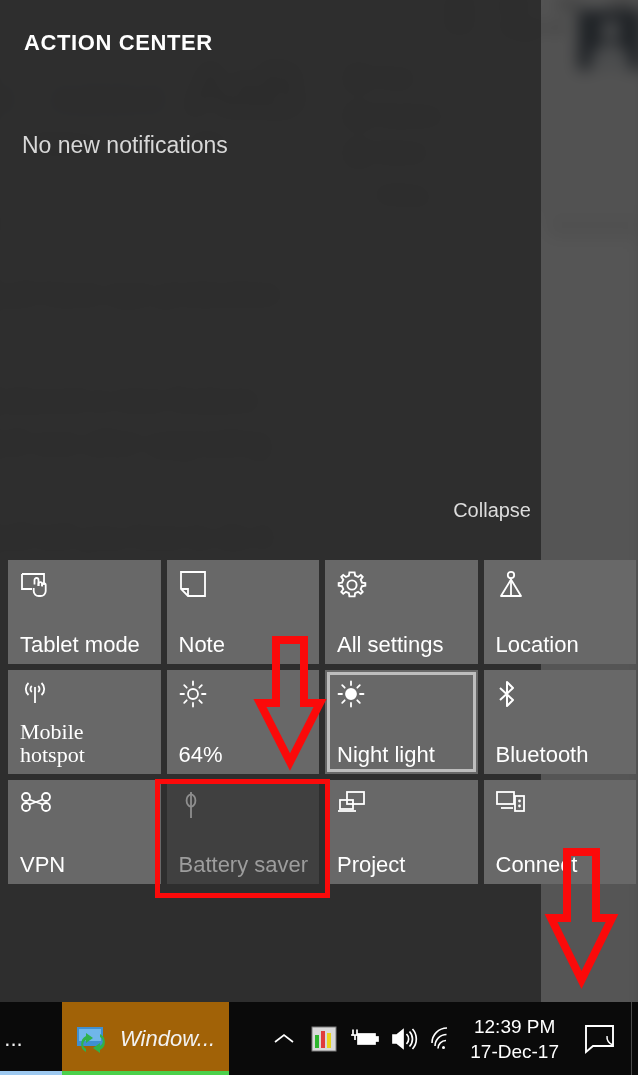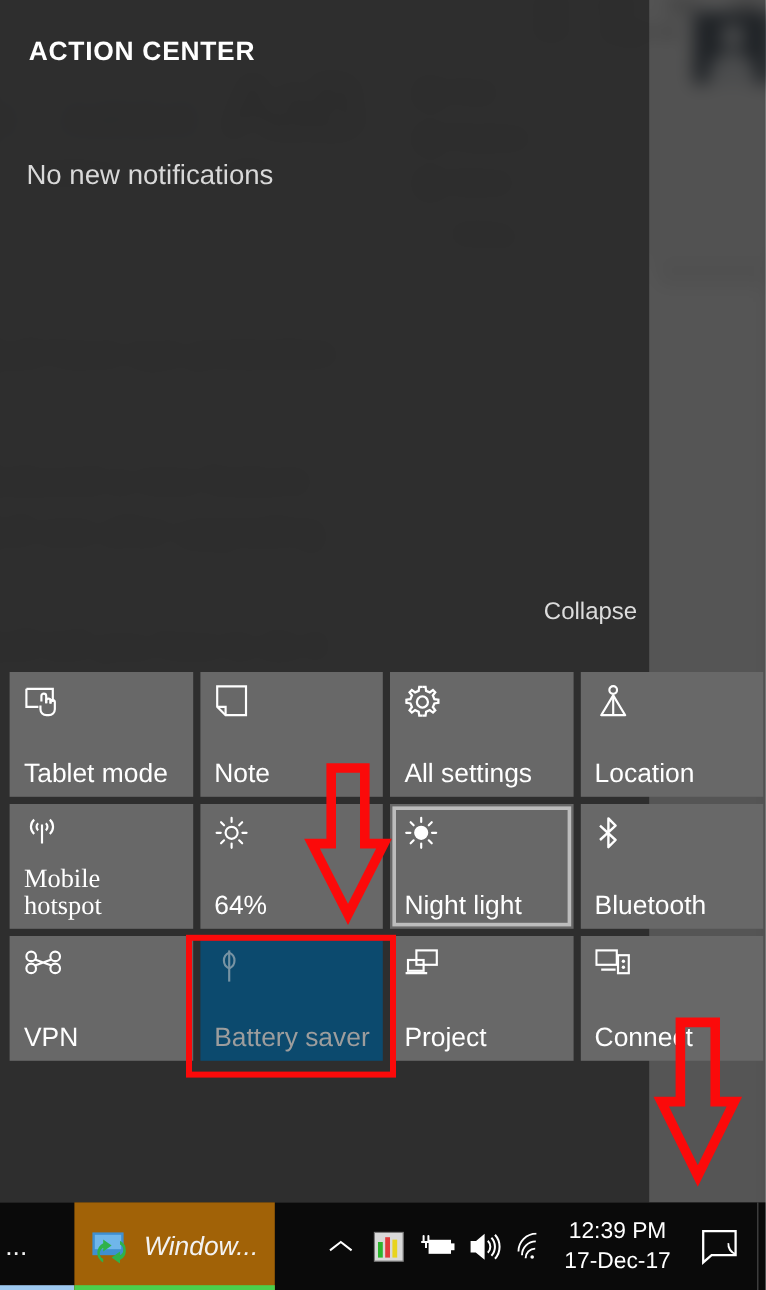--- a/index.html
+++ b/index.html
@@ -108,21 +108,21 @@
   }
   .tile {
     position: relative;
     background: #686868;
     color: #ffffff;
     padding: 10px 10px 8px 12px;
     display: flex; flex-direction: column; justify-content: space-between;
     overflow: hidden;
   }
   .tile.on { background: #0078d7; }
-  .tile.disabled { background: #0c4a6e; color: #9d9d9d; }
+  .tile.disabled { background: #404040; color: #9d9d9d; }
   .tile.disabled .t-ico { opacity: .55; }
   .tile.focused { outline: 3px solid #bdbdbd; outline-offset: -5px; }
   .t-ico { height: 34px; display: flex; align-items: flex-start; }
   .t-ico svg { display: block; }
   .t-label { font-size: 22px; line-height: 22px; }
   .t-label.two-line { line-height: 23px; font-family: Liberation Serif, serif; }
 
   
   .anno { position: absolute; pointer-events: none; }
   .anno-box { border: 5px solid #fb0a0a; }

